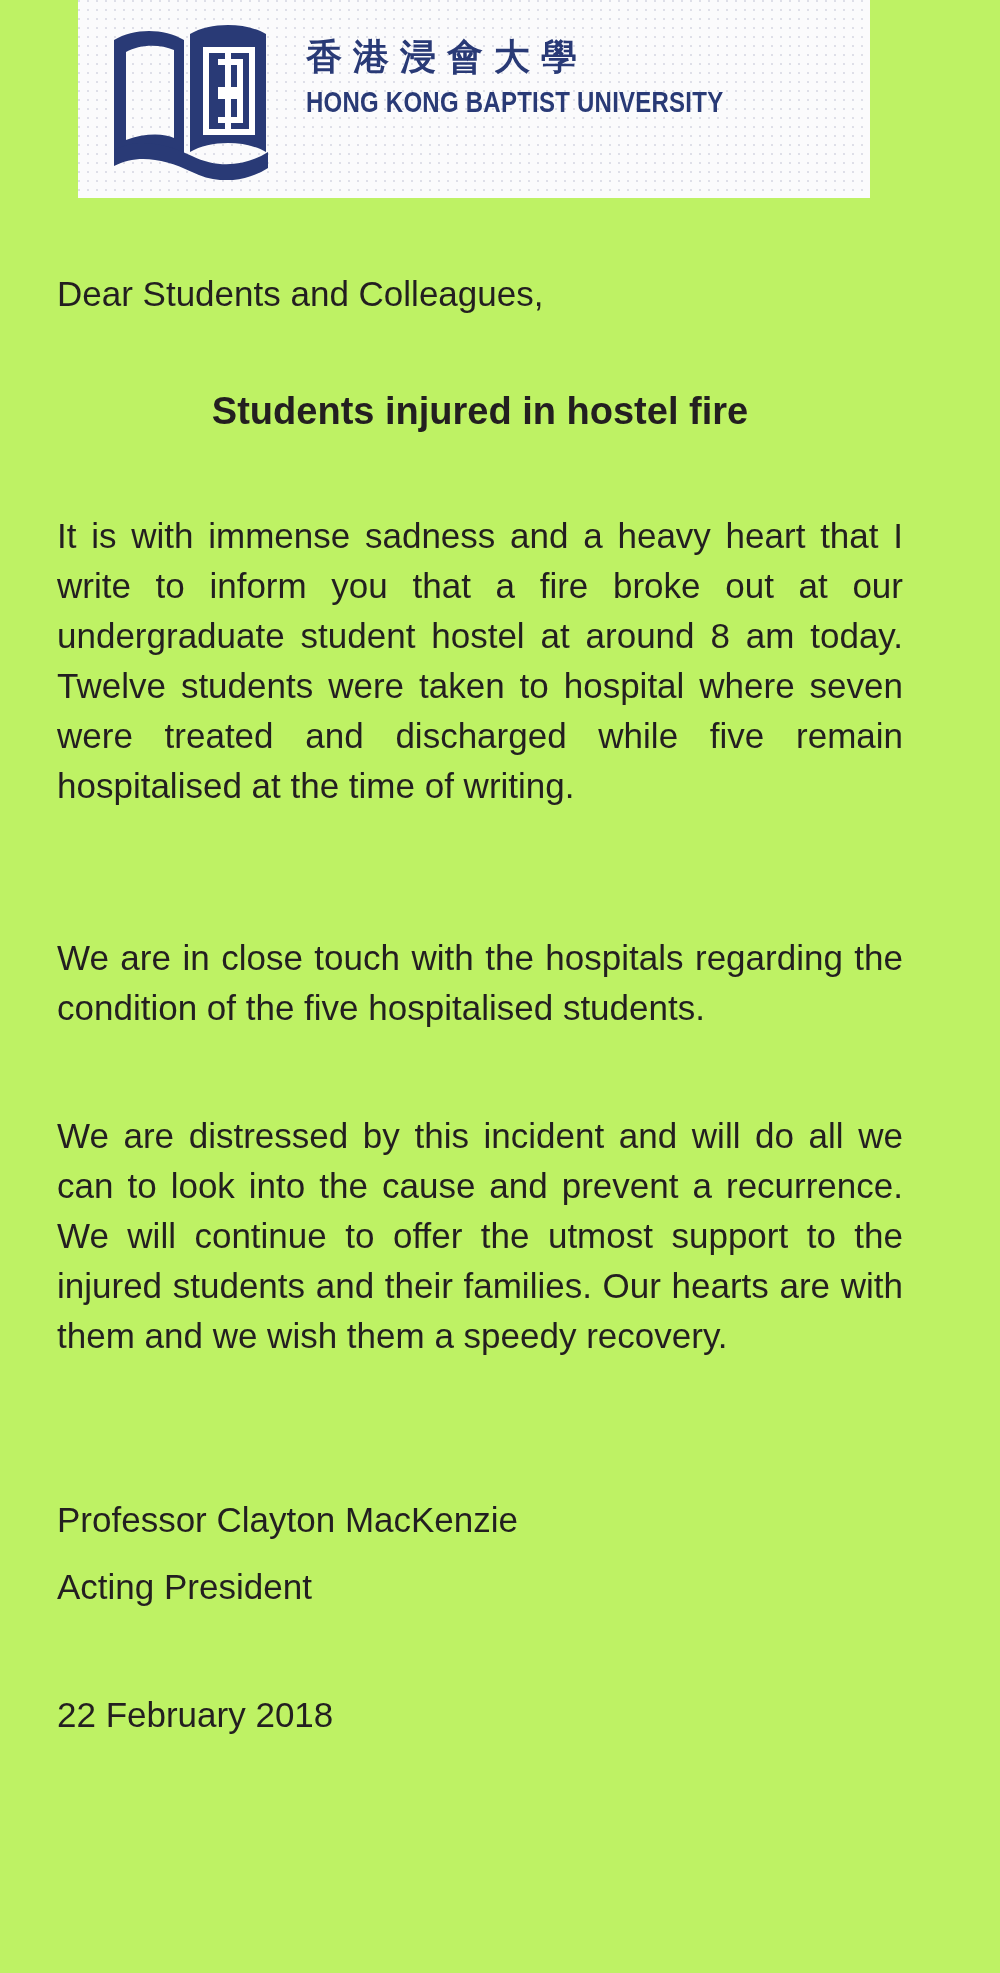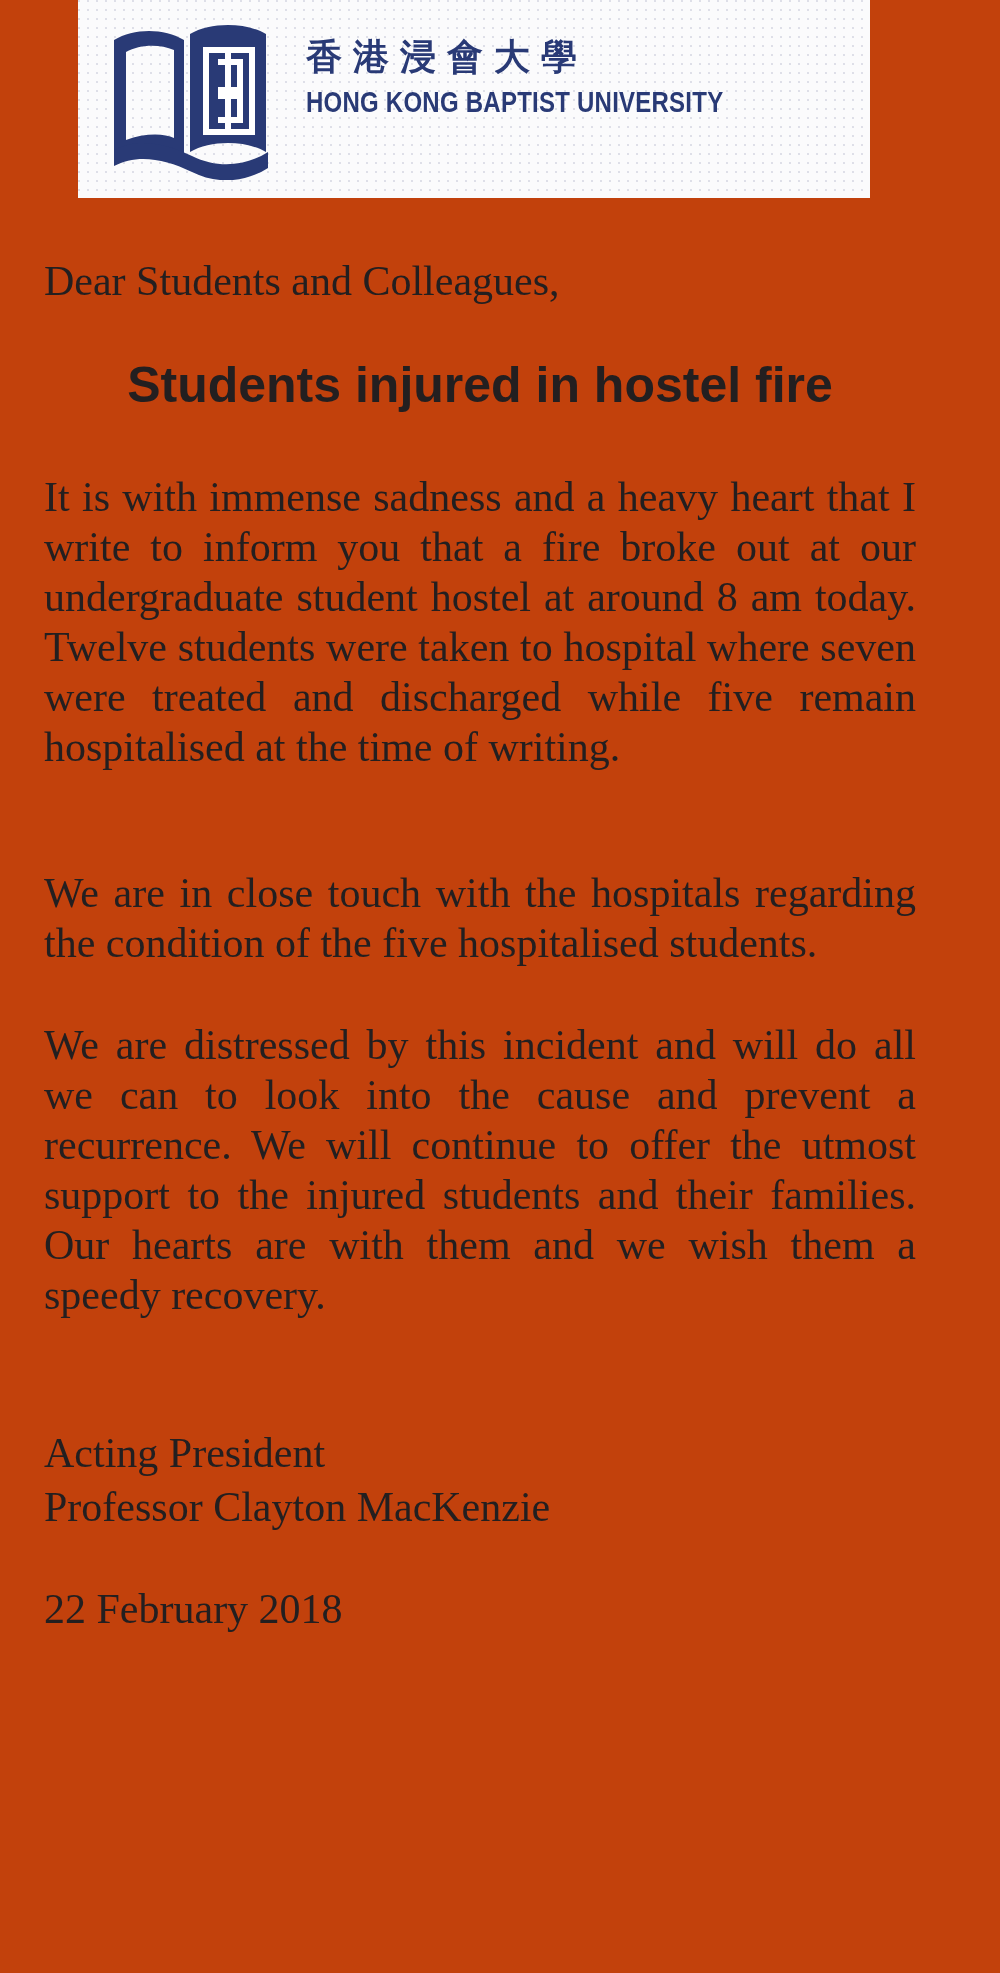--- a/index.html
+++ b/index.html
@@ -9,21 +9,21 @@
     background: #ffffff;
   }
   body {
     font-family: "Liberation Sans", sans-serif;
     color: #231f20;
   }
   .page {
     position: relative;
     width: 1000px;
     height: 1973px;
-    background: #c2410c;
+    background: #bef264;
     overflow: hidden;
     box-sizing: border-box;
   }
 
   
   .letterhead {
     position: absolute;
     left: 78px;
     top: 0px;
     width: 792px;
@@ -83,33 +83,33 @@
   .body-wrap {
     position: absolute;
     left: 40px;
     top: 252px;
     width: 880px;
   }
   .salutation,
   .para,
   .sig-line,
   .date-line {
-    font-family: Liberation Serif, serif;
-    font-size: 42px;
+    font-family: Liberation Sans, sans-serif;
+    font-size: 35px;
     line-height: 50px;
     color: #231f20;
-    margin: 4px;
+    margin: 17px;
   }
   .salutation { text-align: left; }
   .headline {
     margin: 0;
     padding: 0;
     text-align: center;
     font-family: "Liberation Sans Narrow", "Liberation Sans", sans-serif;
-    font-size: 50px;
+    font-size: 38px;
     line-height: 50px;
     font-weight: 700;
     color: #231f20;
   }
   .para {
     text-align: justify;
     text-align-last: left;
   }
   .spacer-44 { height: 44px; }
   .spacer-50 { height: 50px; }
@@ -175,22 +175,22 @@
 
     <p class="para">We are in close touch with the hospitals regarding the condition of the five hospitalised students.</p>
 
     <div class="spacer-44"></div>
 
     <p class="para">We are distressed by this incident and will do all we can to look into the cause and prevent a recurrence. We will continue to offer the utmost support to the injured students and their families. Our hearts are with them and we wish them a speedy recovery.</p>
 
     <div class="spacer-100"></div>
 
     <div class="sig-block">
+      <p class="sig-line">Professor Clayton MacKenzie</p>
       <p class="sig-line">Acting President</p>
-      <p class="sig-line">Professor Clayton MacKenzie</p>
     </div>
 
     <div class="spacer-44"></div>
 
     <div class="date-block">
       <p class="date-line">22 February 2018</p>
     </div>
 
   </div>
 </div>

